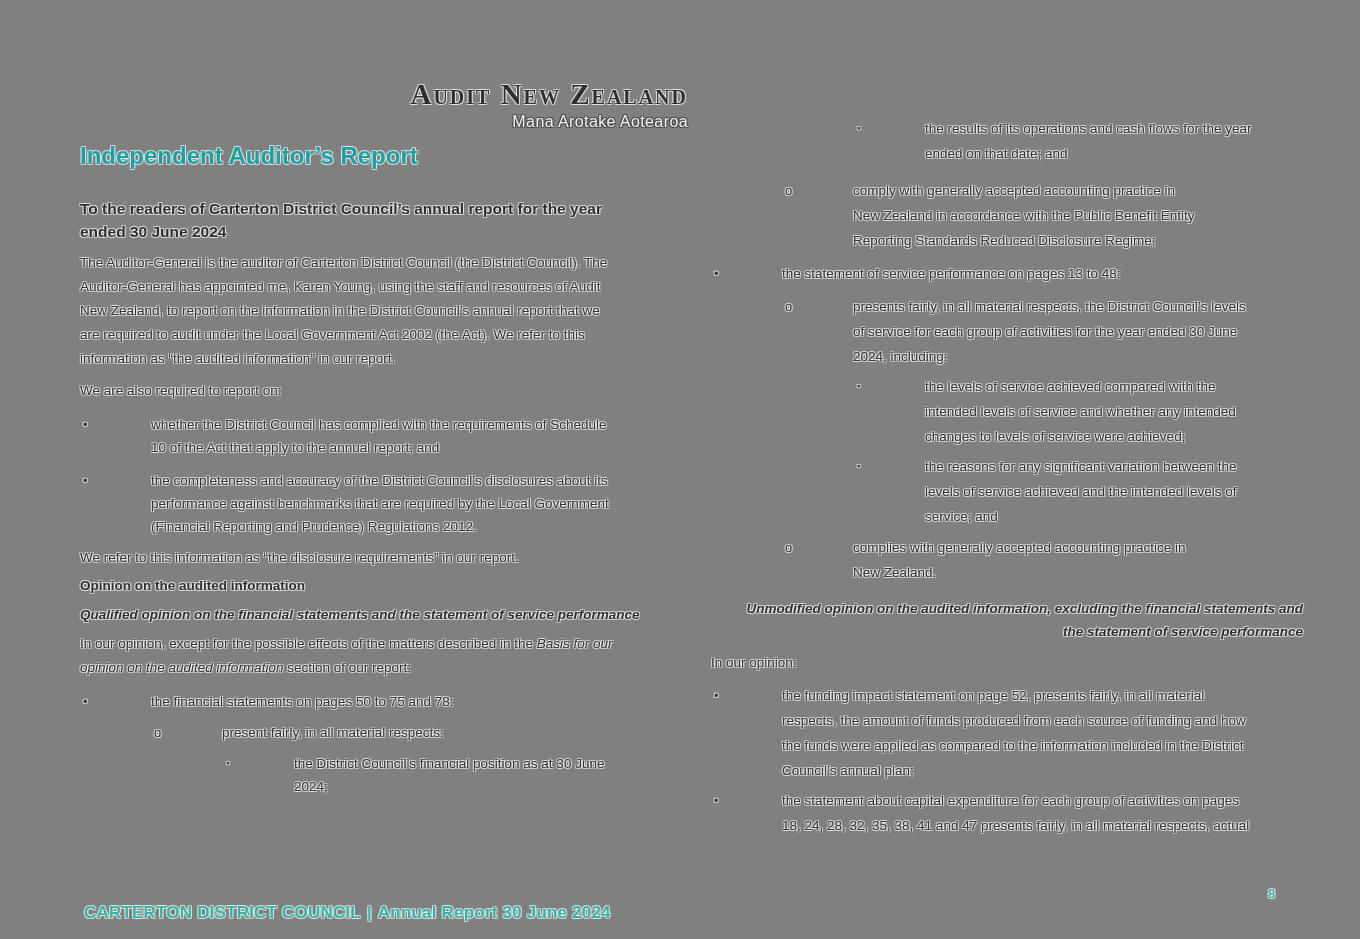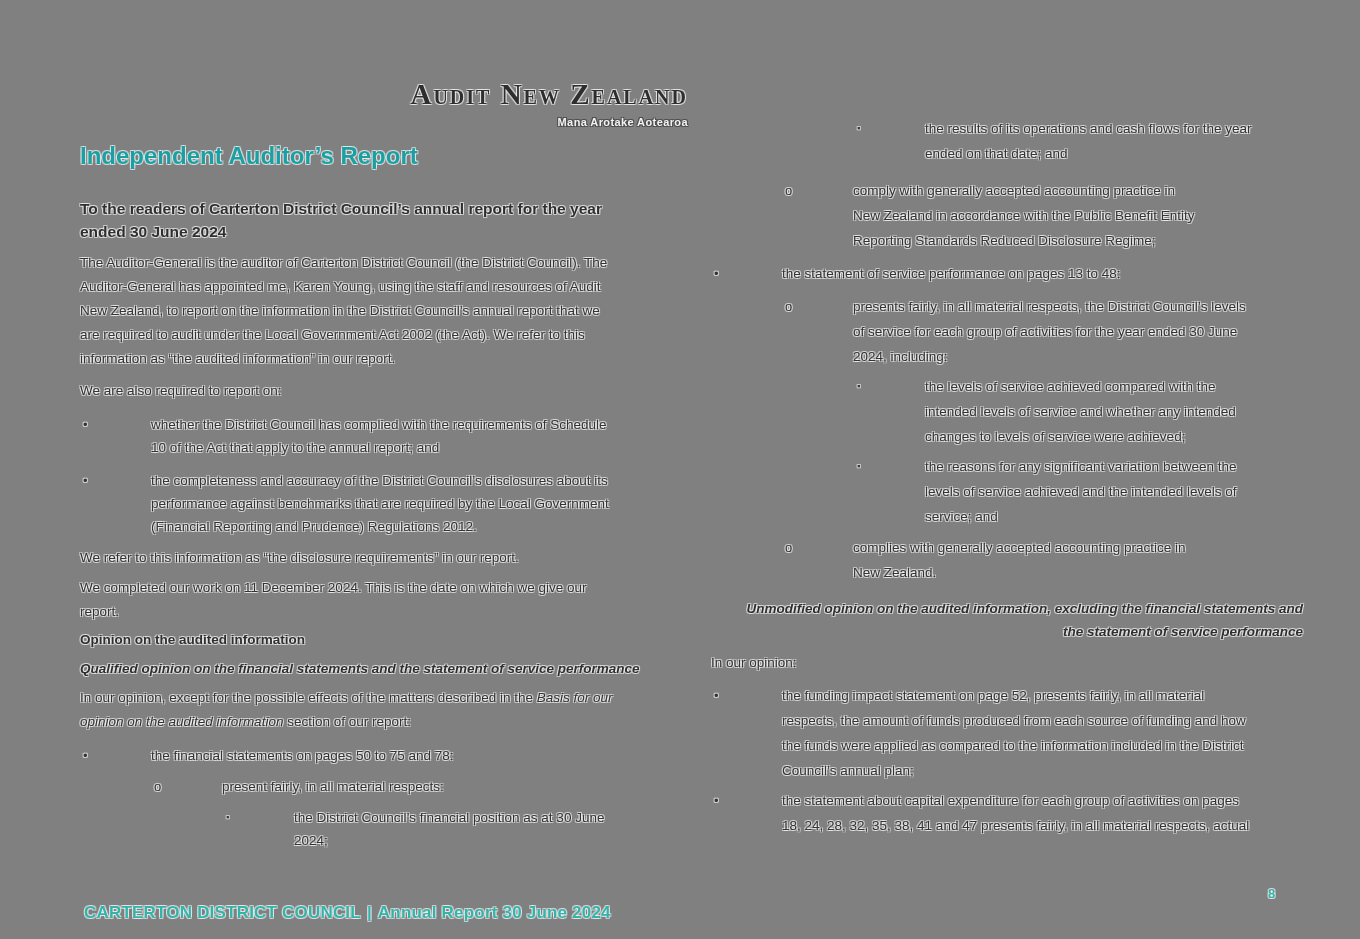--- a/index.html
+++ b/index.html
@@ -19,21 +19,21 @@
 
   
   .logo{position:absolute;left:404px;top:78px;width:284px;text-align:right;}
   .logo-wordmark{
     font-family:"Liberation Serif", serif;
     font-variant:small-caps;
     font-size:29px;font-weight:600;letter-spacing:2px;
     color:#2e2e2e;white-space:nowrap;line-height:32px;
   }
   .logo-subtitle{
-    font-size:11px;font-weight:bold;letter-spacing:.4px;
+    font-size:16px;font-weight:normal;letter-spacing:.4px;
     color:#f2f2f2;line-height:20px;margin-top:2px;
     text-shadow:1px 1px 0 #4e4e4e,-1px -1px 0 #4e4e4e,1px -1px 0 #4e4e4e,-1px 1px 0 #4e4e4e;
   }
 
   
   .col-left{position:absolute;left:80px;top:143px;width:588px;}
   .col-right{position:absolute;left:711px;top:116px;width:592px;}
 
   .report-title{
     font-size:24px;font-weight:bold;color:#1aa0a3;line-height:26px;margin:0;
@@ -108,22 +108,20 @@
 
     <div class="li lvl1">
       <span class="m m-l1">•</span>
       <span class="t lines">the completeness and accuracy of the District Council’s disclosures about its
 performance against benchmarks that are required by the Local Government
 (Financial Reporting and Prudence) Regulations 2012.</span>
     </div>
 
     <p class="para">We refer to this information as “the disclosure requirements” in our report.</p>
 
-    <p class="para lines mt6">We completed our work on 11 December 2024. This is the date on which we give our
-report.</p>
 
     <h3 class="h-bold">Opinion on the audited information</h3>
 
     <h4 class="h-bold-italic">Qualified opinion on the financial statements and the statement of service performance</h4>
 
     <p class="para mt6"><span>In our opinion, except for the possible effects of the matters described in the </span><i>Basis for our</i><br><i>opinion on the audited information</i><span> section of our report:</span></p>
 
     <div class="li lvl1">
       <span class="m m-l1">•</span>
       <span class="t">the financial statements on pages 50 to 75 and 78:</span>

